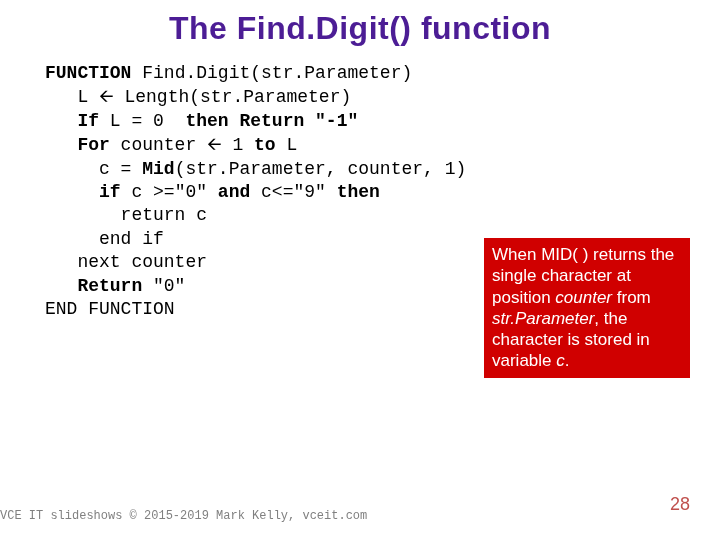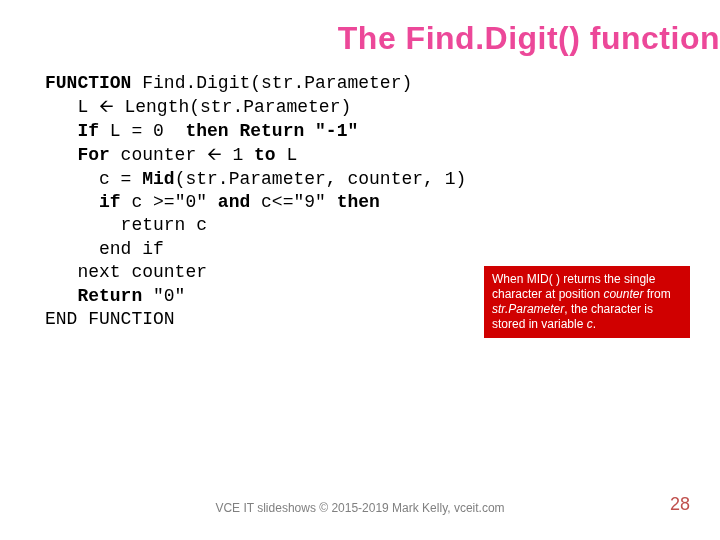--- a/index.html
+++ b/index.html
@@ -6,25 +6,25 @@
     margin: 0;
     padding: 0;
     width: 720px;
     height: 540px;
     font-family: Arial, sans-serif;
     background: white;
     position: relative;
     overflow: hidden;
   }
   .title {
-    text-align: right;
+    text-align: center;
     font-size: 32px;
     font-weight: bold;
-    color: #ec4899;
-    padding-top: 20px;
+    color: #4c1d95;
+    padding-top: 10px;
     padding-bottom: 15px;
     letter-spacing: 0.5px;
   }
   .code-block {
     font-family: 'Courier New', monospace;
     font-size: 18px;
     line-height: 1.3;
     padding-left: 45px;
     padding-right: 24px;
     color: black;
@@ -35,39 +35,38 @@
     font-weight: bold;
   }
   .arrow {
     font-family: Arial, sans-serif;
   }
   .callout {
     position: absolute;
     background: #d00000;
     color: white;
     font-family: Arial, sans-serif;
-    font-size: 12px;
+    font-size: 17px;
     padding: 6px 8px;
     width: 190px;
     line-height: 1.25;
     top: 238px;
     right: 30px;
-    margin-top: 28px;
   }
   .callout .italic {
     font-style: italic;
   }
   .footer {
     position: absolute;
-    bottom: 25px;
+    bottom: 17px;
     left: 0;
     right: 0;
-    text-align: center;
     font-size: 12px;
     color: #808080;
+    font-family: Liberation Mono, monospace;
   }
   .page-num {
     position: absolute;
     bottom: 25px;
     right: 30px;
     font-size: 18px;
     color: #c0504d;
   }
 </style>
 </head>

